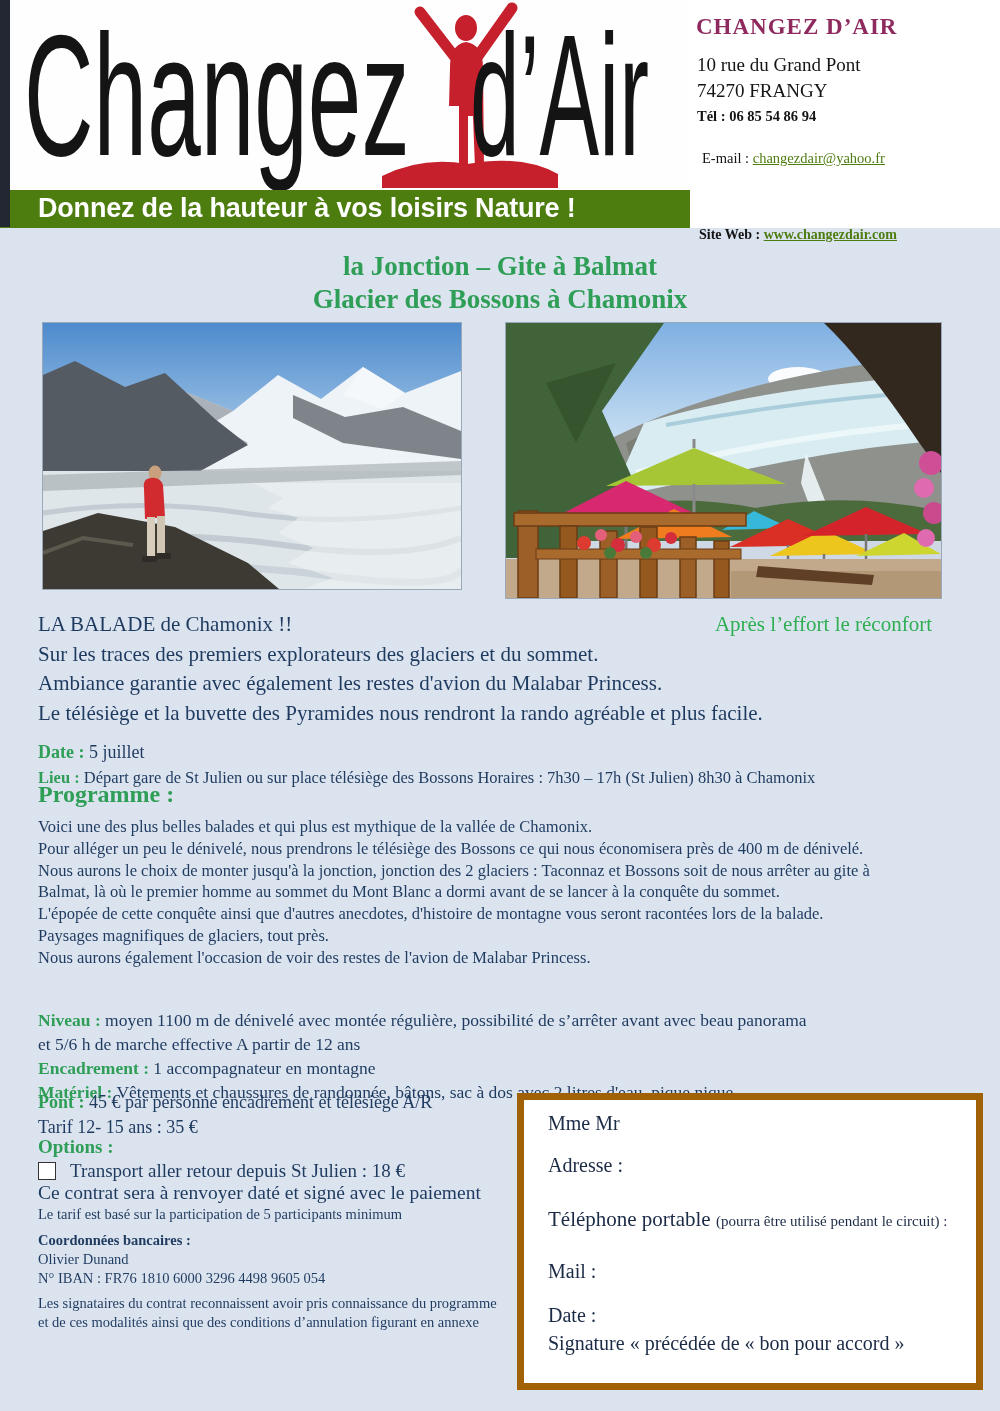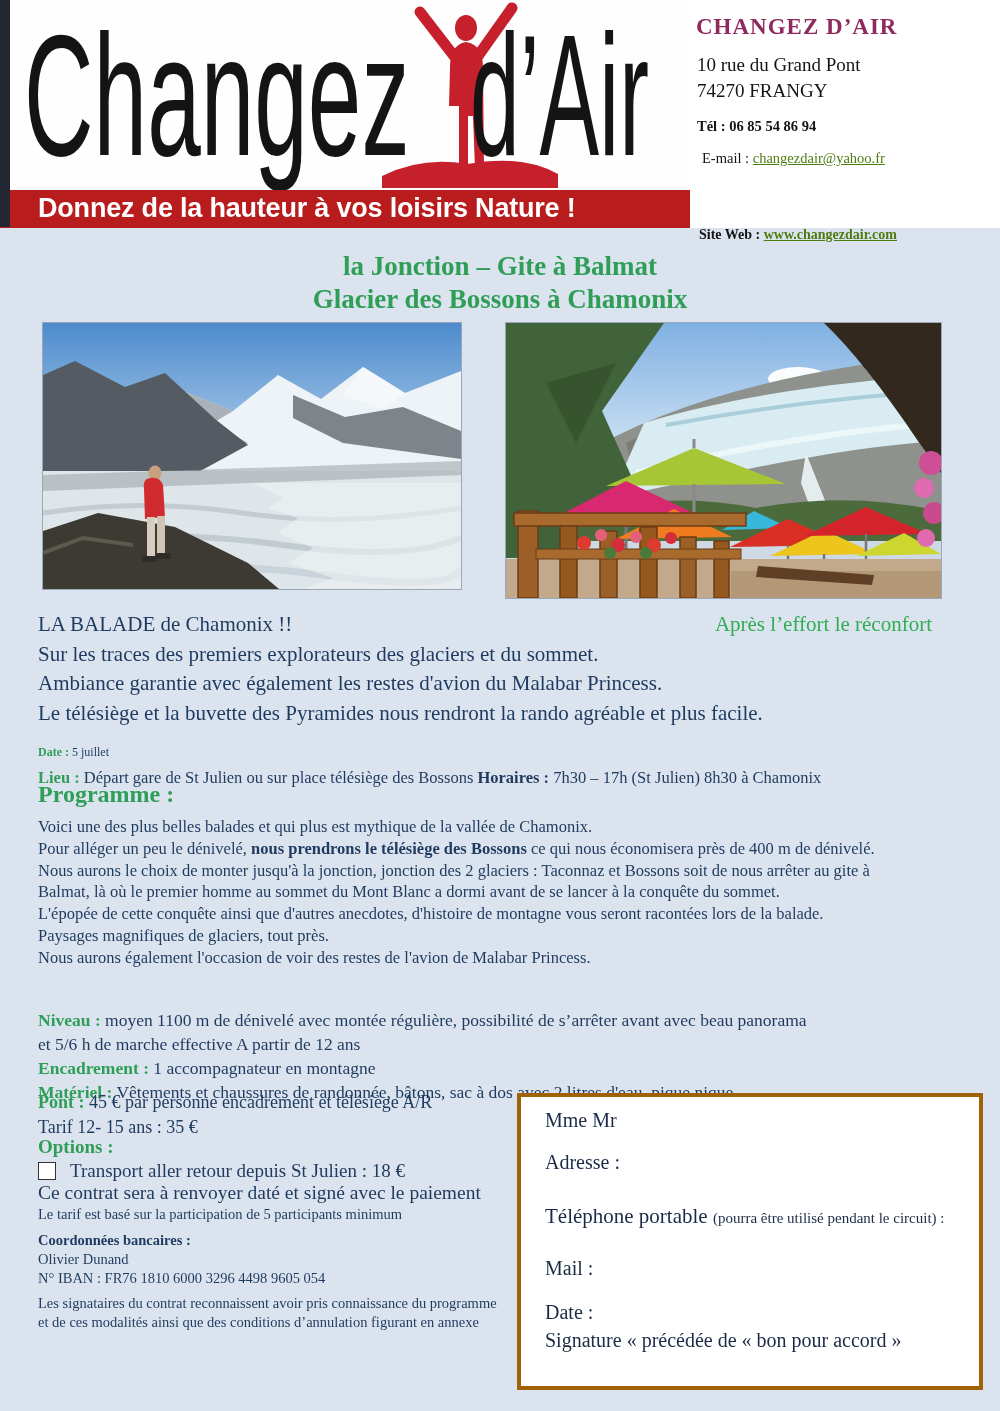--- a/index.html
+++ b/index.html
@@ -11,62 +11,62 @@
   }
   
   .header { position:absolute; left:0; top:0; width:1000px; height:228px; background:#ffffff; }
   .left-strip { position:absolute; left:0; top:0; width:10px; height:227px; background:#232733; }
   .logo-area { position:absolute; left:10px; top:0; width:680px; height:190px; background:#fefefe; overflow:hidden; }
   .logo-word { position:absolute; font-family:"Liberation Sans", sans-serif; font-weight:400; color:#141414; font-size:172px; line-height:190px; white-space:nowrap; }
   .logo-word.w1 { left:14px; top:0; transform:scaleX(0.56); transform-origin:left center; }
   .logo-word.w2 { left:460px; top:0; transform:scaleX(0.52); transform-origin:left center; }
   .logo-figure { position:absolute; left:352px; top:-2px; width:210px; height:192px; }
   .banner {
-    position:absolute; left:0; top:190px; width:690px; height:38px; background:#b91c1c;
+    position:absolute; left:0; top:190px; width:690px; height:38px; background:#4d7c0f;
     color:#ffffff; font-family:"Liberation Sans", sans-serif; font-weight:700;
     font-size:27px; line-height:37px; padding-left:38px; letter-spacing:-0.2px; white-space:nowrap;
   }
   .contact { position:absolute; left:690px; top:0; width:310px; height:228px; background:#ffffff; padding-left:6px; color:#141414; }
   .contact-title { position:absolute; left:6px; top:14px; color:#8e2a5e; font-weight:700; font-size:23px; letter-spacing:1px; white-space:nowrap; }
   .contact-address { position:absolute; left:7px; top:52px; font-size:19px; line-height:26px; }
-  .contact-tel { position:absolute; left:7px; top:118px; font-weight:700; font-size:14.5px; }
+  .contact-tel { position:absolute; left:7px; top:108px; font-weight:700; font-size:14.5px; }
   .contact-email { position:absolute; left:12px; top:150px; font-size:14.5px; }
   .contact-web { position:absolute; left:9px; top:183px; font-size:14px; font-weight:700;margin-top:44px; }
   a.doclink { color:#4d7c0f; text-decoration:underline; cursor:pointer; }
   
   .content { position:absolute; left:0; top:228px; width:1000px; height:1183px; }
   .doc-title { position:absolute; left:0; top:22px; width:1000px; text-align:center; color:#2f9e57; font-weight:700; font-size:27px; line-height:33px; }
   .photo { position:absolute; border:1px solid #9aa7b8; background:#cfd9e6; }
   .photo.left  { left:42px;  top:94px; width:420px; height:268px; }
   .photo.right { left:505px; top:94px; width:437px; height:277px; }
   .photo svg { display:block; }
   .intro { position:absolute; left:38px; top:382px; width:894px; font-size:21px; line-height:29.5px; }
   .intro-row { display:flex; justify-content:space-between; }
   .reward { color:#2fae52; }
   .meta { position:absolute; left:38px; top:512px; width:960px; }
   .glabel { color:#2f9e57; font-weight:700; }
-  .dlabel { font-weight:700;text-align:right; }
-  .date-line { font-size:12px; line-height:25px; white-space:nowrap; }
+  .dlabel { font-weight:400;text-align:right; }
+  .date-line { font-size:18px; line-height:25px; white-space:nowrap; }
   .lieu-line { font-size:16.5px; line-height:25px; white-space:nowrap; }
   .prog-head { position:absolute; left:38px; top:553px; color:#2f9e57; font-weight:700; font-size:24px; }
   .prog-body { position:absolute; left:38px; top:588px; width:848px; font-size:16.5px; line-height:21.8px; }
   .prog-body p { margin:0; }
   .level-block { position:absolute; left:38px; top:780px; width:880px; font-size:17.5px; line-height:24px; }
   .tarif-block { position:absolute; left:38px; top:862px; width:480px; font-size:18px; line-height:25px; }
   .options-head { position:absolute; left:38px; top:908px; color:#2f9e57; font-weight:700; font-size:19px; }
   .option-row { position:absolute; left:38px; top:932px; display:flex; align-items:center; font-size:19px; width:470px; }
   .checkbox { width:18px; height:18px; border:1.6px solid #333; background:#ffffff; display:inline-block; margin-right:14px; flex:0 0 auto; cursor:pointer; }
   .contract-note { position:absolute; left:38px; top:954px; font-size:19.5px; width:480px; }
   .tarif-note { position:absolute; left:38px; top:978px; font-size:14.5px; width:480px; }
   .bank { position:absolute; left:38px; top:1002px; font-size:14.5px; line-height:18px; width:480px; }
   .bank .bank-head { font-weight:700; }
   .bank div { margin-top:1px; }
   .disclaimer { position:absolute; left:38px; top:1066px; font-size:14.5px; line-height:19px; width:480px; }
   
-  .form-box { position:absolute; left:517px; top:865px; width:466px; height:297px; background:#ffffff; border:4px solid #a16207; color:#1b2a45; padding:10px 0 0 24px; font-size:20px; }
+  .form-box { position:absolute; left:517px; top:865px; width:466px; height:297px; background:#ffffff; border:7px solid #a16207; color:#1b2a45; padding:10px 0 0 24px; font-size:20px; }
   .form-box .fline { line-height:26px; }
   .f-adresse { margin-top:16px; }
   .f-phone { margin-top:28px; font-size:21px; }
   .f-phone .small { font-size:15px; }
   .f-mail { margin-top:24px; }
   .f-date { margin-top:18px; }
   .f-sign { margin-top:2px; }
 </style>
 </head>
 <body>

